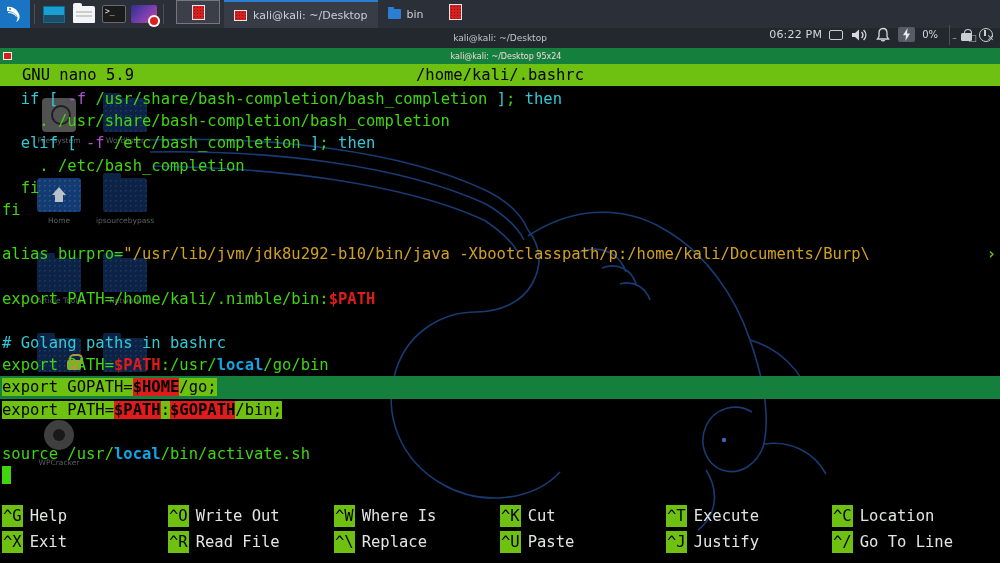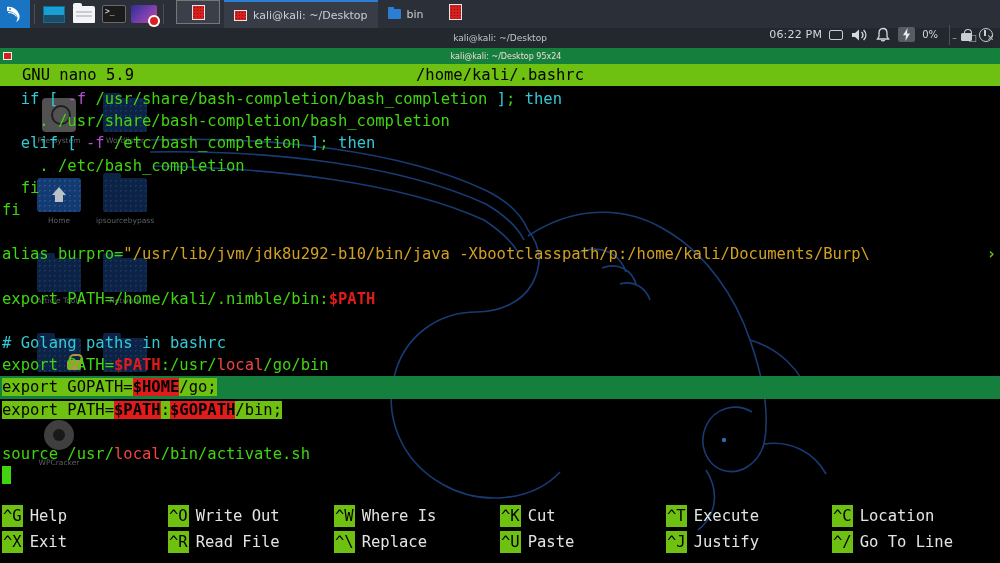--- a/index.html
+++ b/index.html
@@ -133,21 +133,21 @@
   #nanotitle .nt-ver { position:absolute; left:22px; }
   #nanotitle .nt-file { width:100%; text-align:center; }
   #editor { position:relative; height:433px; padding-top:2px; }
   .ln { height:22.2px; line-height:22.2px; font-size:15.5px; white-space:pre;
         padding-left:2px; color:#3fd50f; }
   .g  { color:#3fd50f; }          
   .c  { color:#31c9d6; }          
   .m  { color:#b44fd1; }          
   .y  { color:#d2a021; }          
   .r  { color:#e01b1b; font-weight:bold; }  
-  .dg { color:#ef4444; }
+  .dg { color:#0ea5e9;font-weight:bold; }
   .hl { background:#6fc111; color:#000; }
   .hlvar { background:#e01b1b; color:#000; font-weight:bold; }
   .cursor { display:inline-block; width:9px; height:18px; background:#3fd50f;
             vertical-align:-3px; }
   .arrow { color:#6fc111; font-weight:bold; }
 
   
   #helpbar { position:absolute; left:0; bottom:0; width:1000px; height:64px;
              padding-top:4px; }
   .helprow { height:26px; display:flex; align-items:center; }

